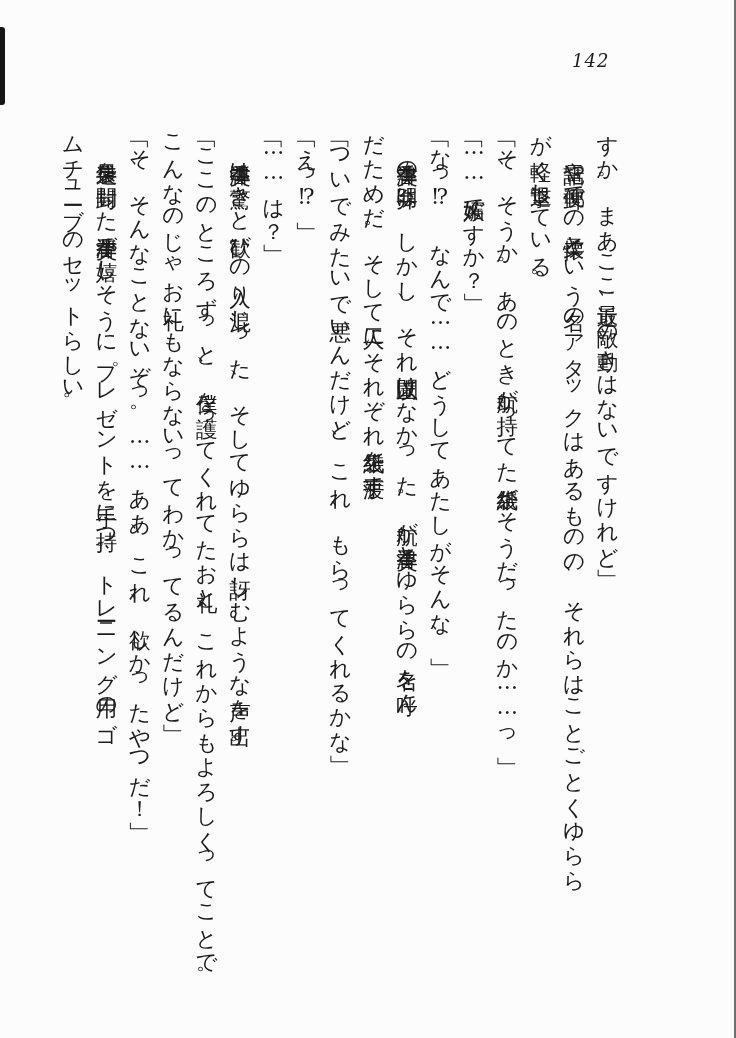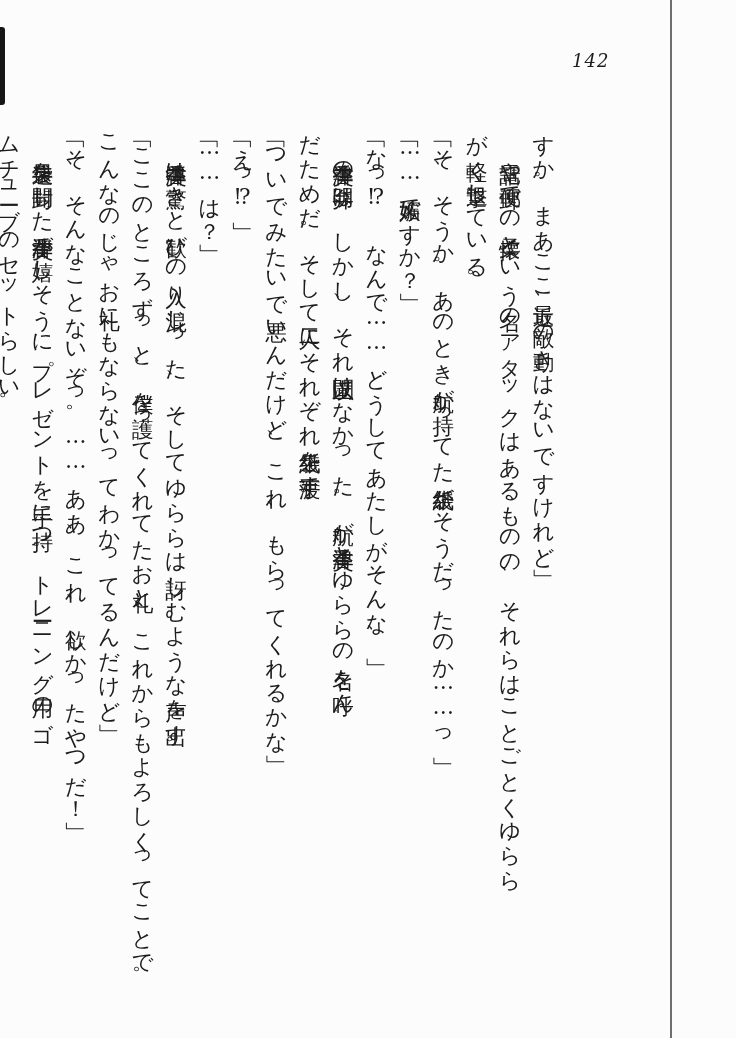--- a/index.html
+++ b/index.html
@@ -2,21 +2,21 @@
 <html><head>
 <meta charset="utf-8">
 <style>
   html, body {
     margin: 0;
     padding: 0;
     background: #fcfcfc;
   }
   .page {
     position: relative;
-    width: 672px;
+    width: 736px;
     height: 1038px;
     background: #fcfcfc;
     overflow: hidden;
   }
   .page-number {
     position: absolute;
     top: 50px;
     left: 572px;
     font-family: "DejaVu Serif", "Liberation Serif", serif;
     font-style: italic;

